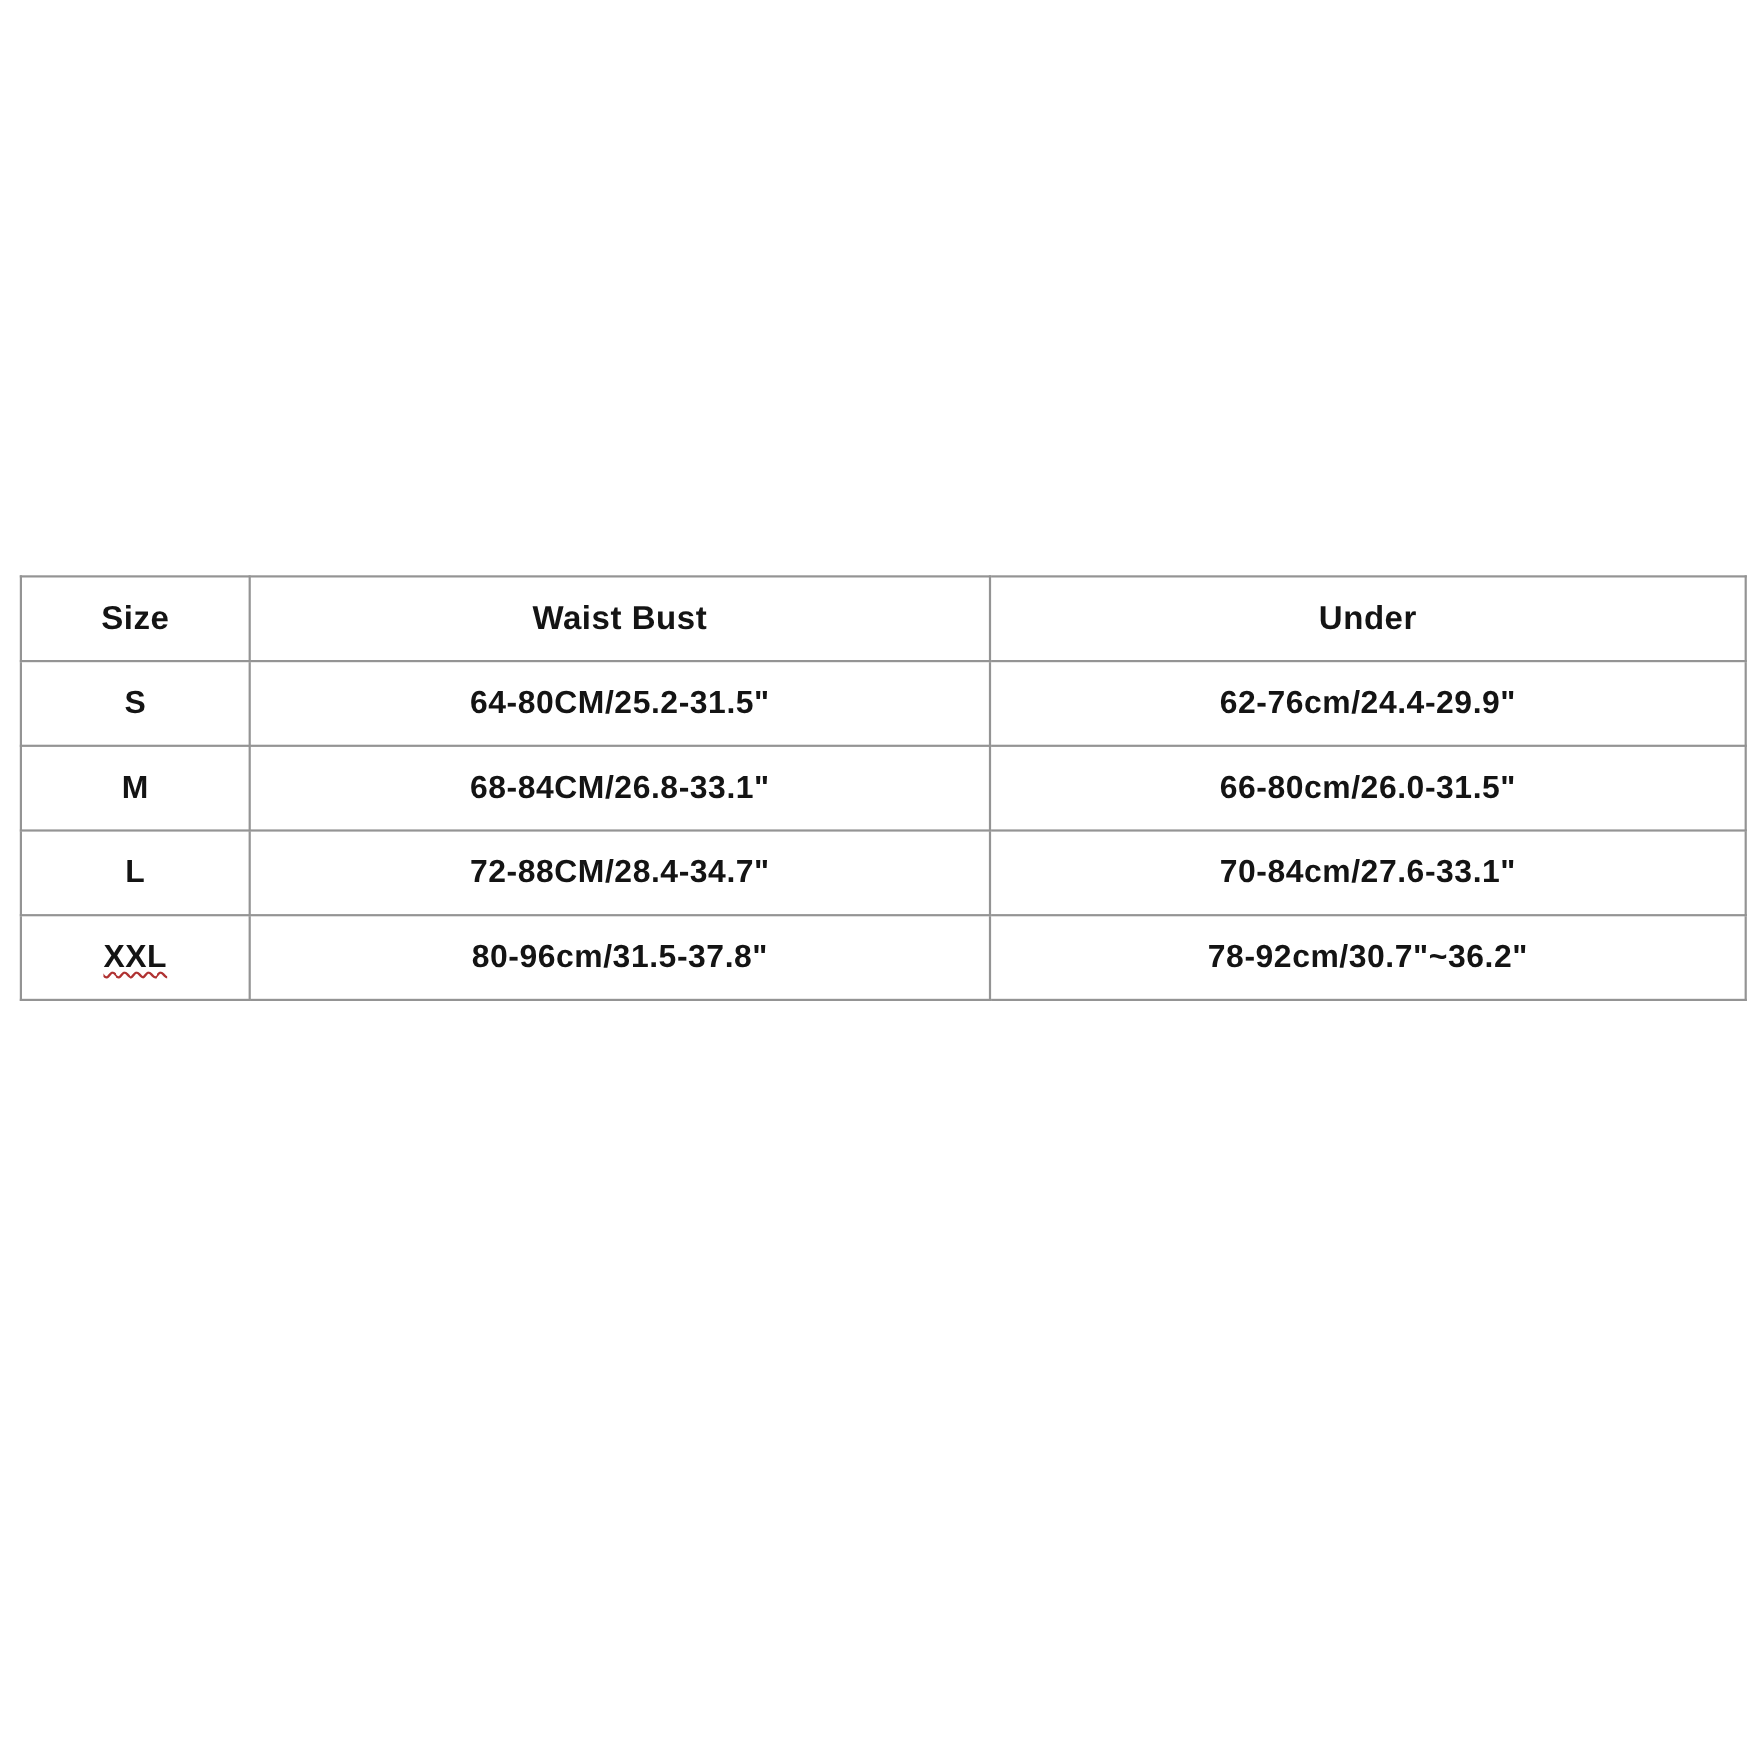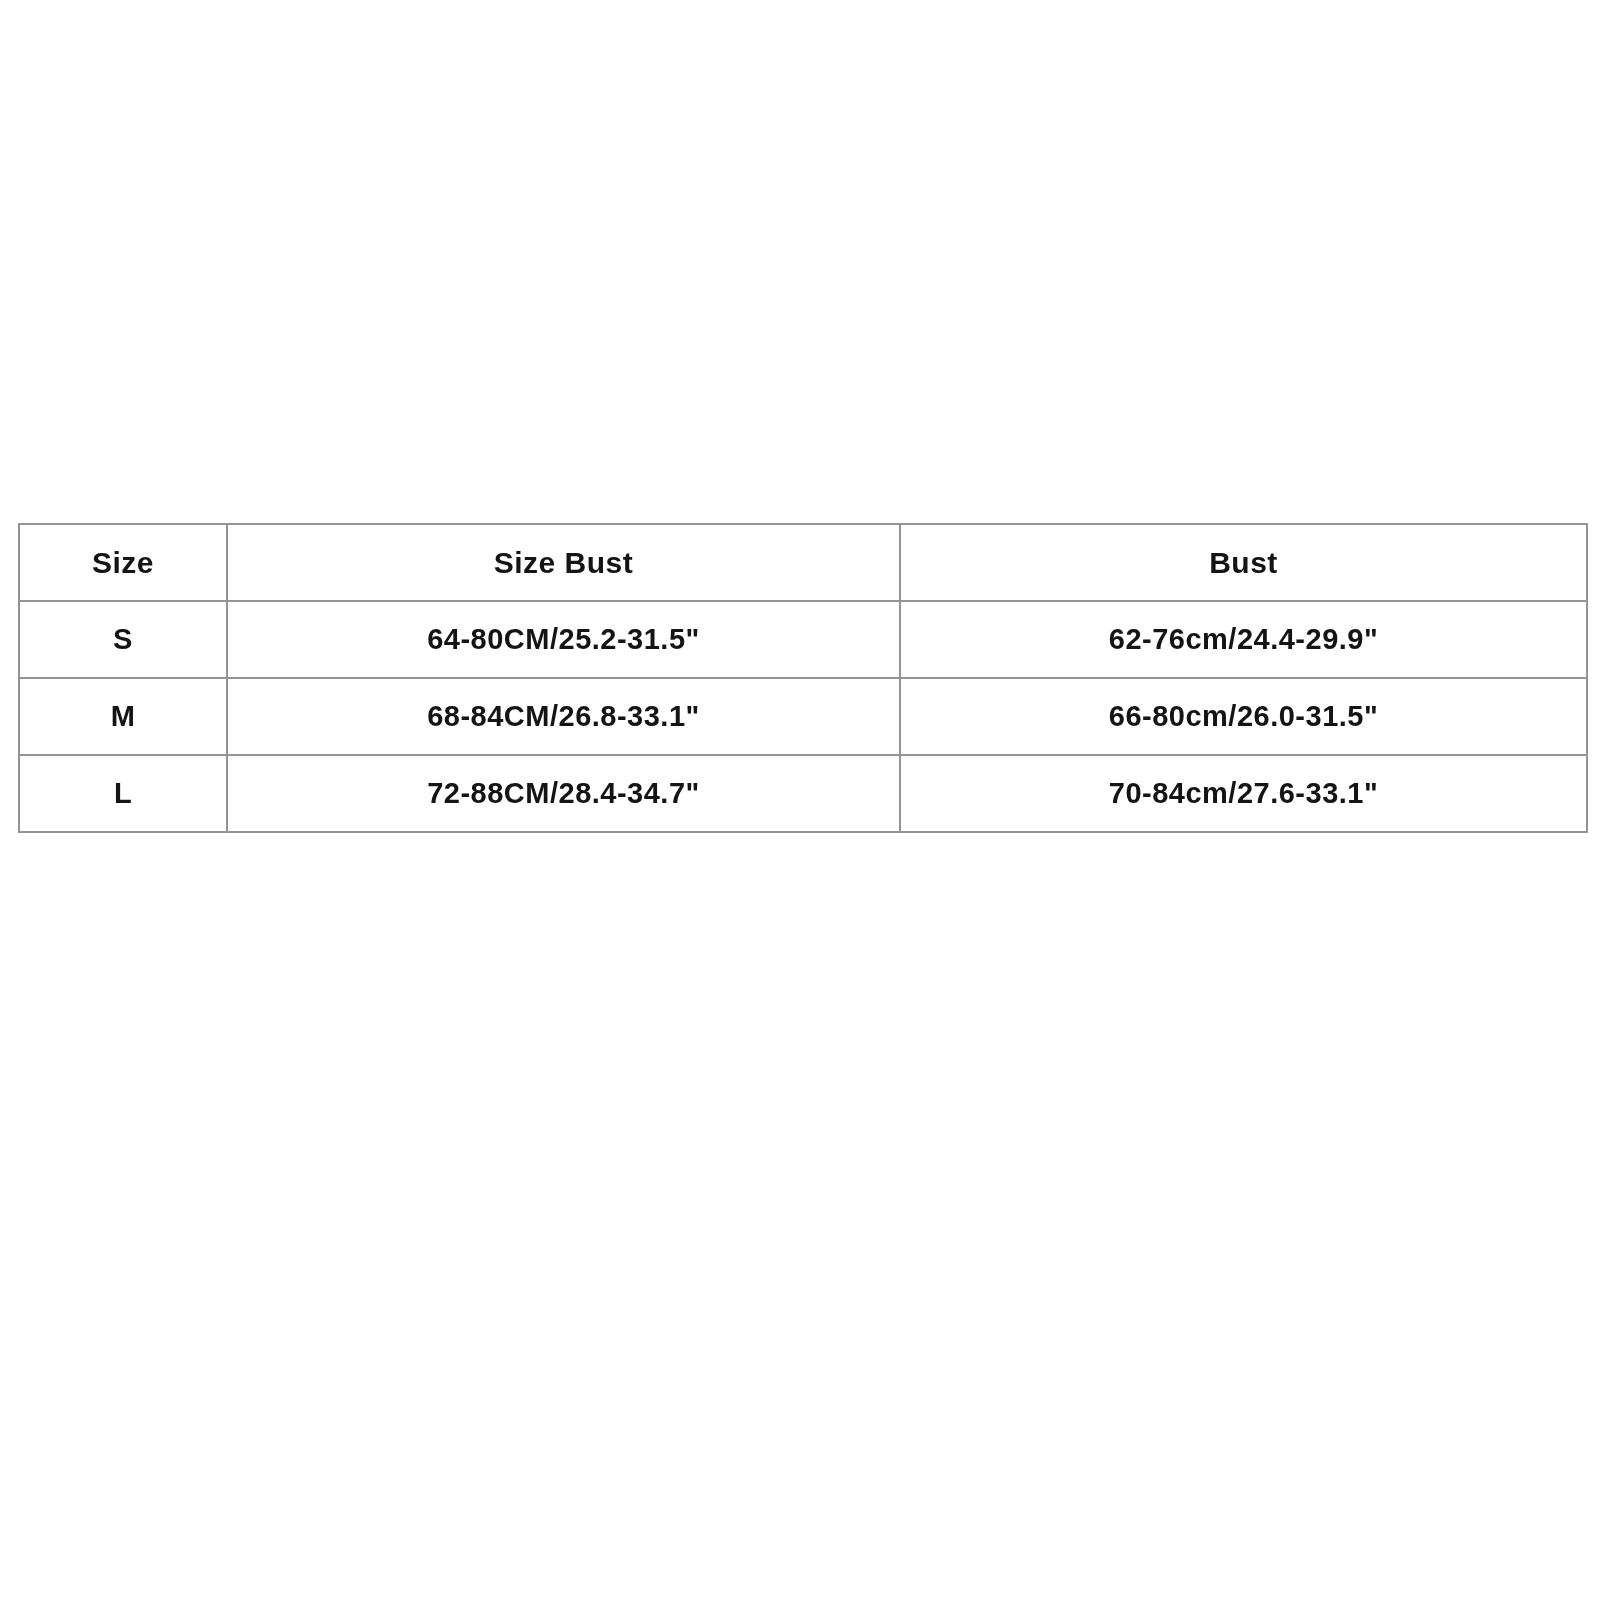--- a/index.html
+++ b/index.html
@@ -58,35 +58,40 @@
 <div class="canvas">
   <table class="size-table">
     <colgroup>
       <col class="col-size">
       <col class="col-bust">
       <col class="col-waist">
     </colgroup>
     <thead>
       <tr>
         <th>Size</th>
-        <th>Size Bust</th>
-        <th>Bust</th>
+        <th>Waist Bust</th>
+        <th>Under</th>
       </tr>
     </thead>
     <tbody>
       <tr>
         <td>S</td>
         <td>64-80CM/25.2-31.5"</td>
         <td>62-76cm/24.4-29.9"</td>
       </tr>
       <tr>
         <td>M</td>
         <td>68-84CM/26.8-33.1"</td>
         <td>66-80cm/26.0-31.5"</td>
       </tr>
       <tr>
         <td>L</td>
         <td>72-88CM/28.4-34.7"</td>
         <td>70-84cm/27.6-33.1"</td>
       </tr>
+      <tr>
+        <td><span class="spellcheck">XXL</span></td>
+        <td>80-96cm/31.5-37.8"</td>
+        <td>78-92cm/30.7"~36.2"</td>
+      </tr>
     </tbody>
   </table>
 </div>
 
 </body></html>

